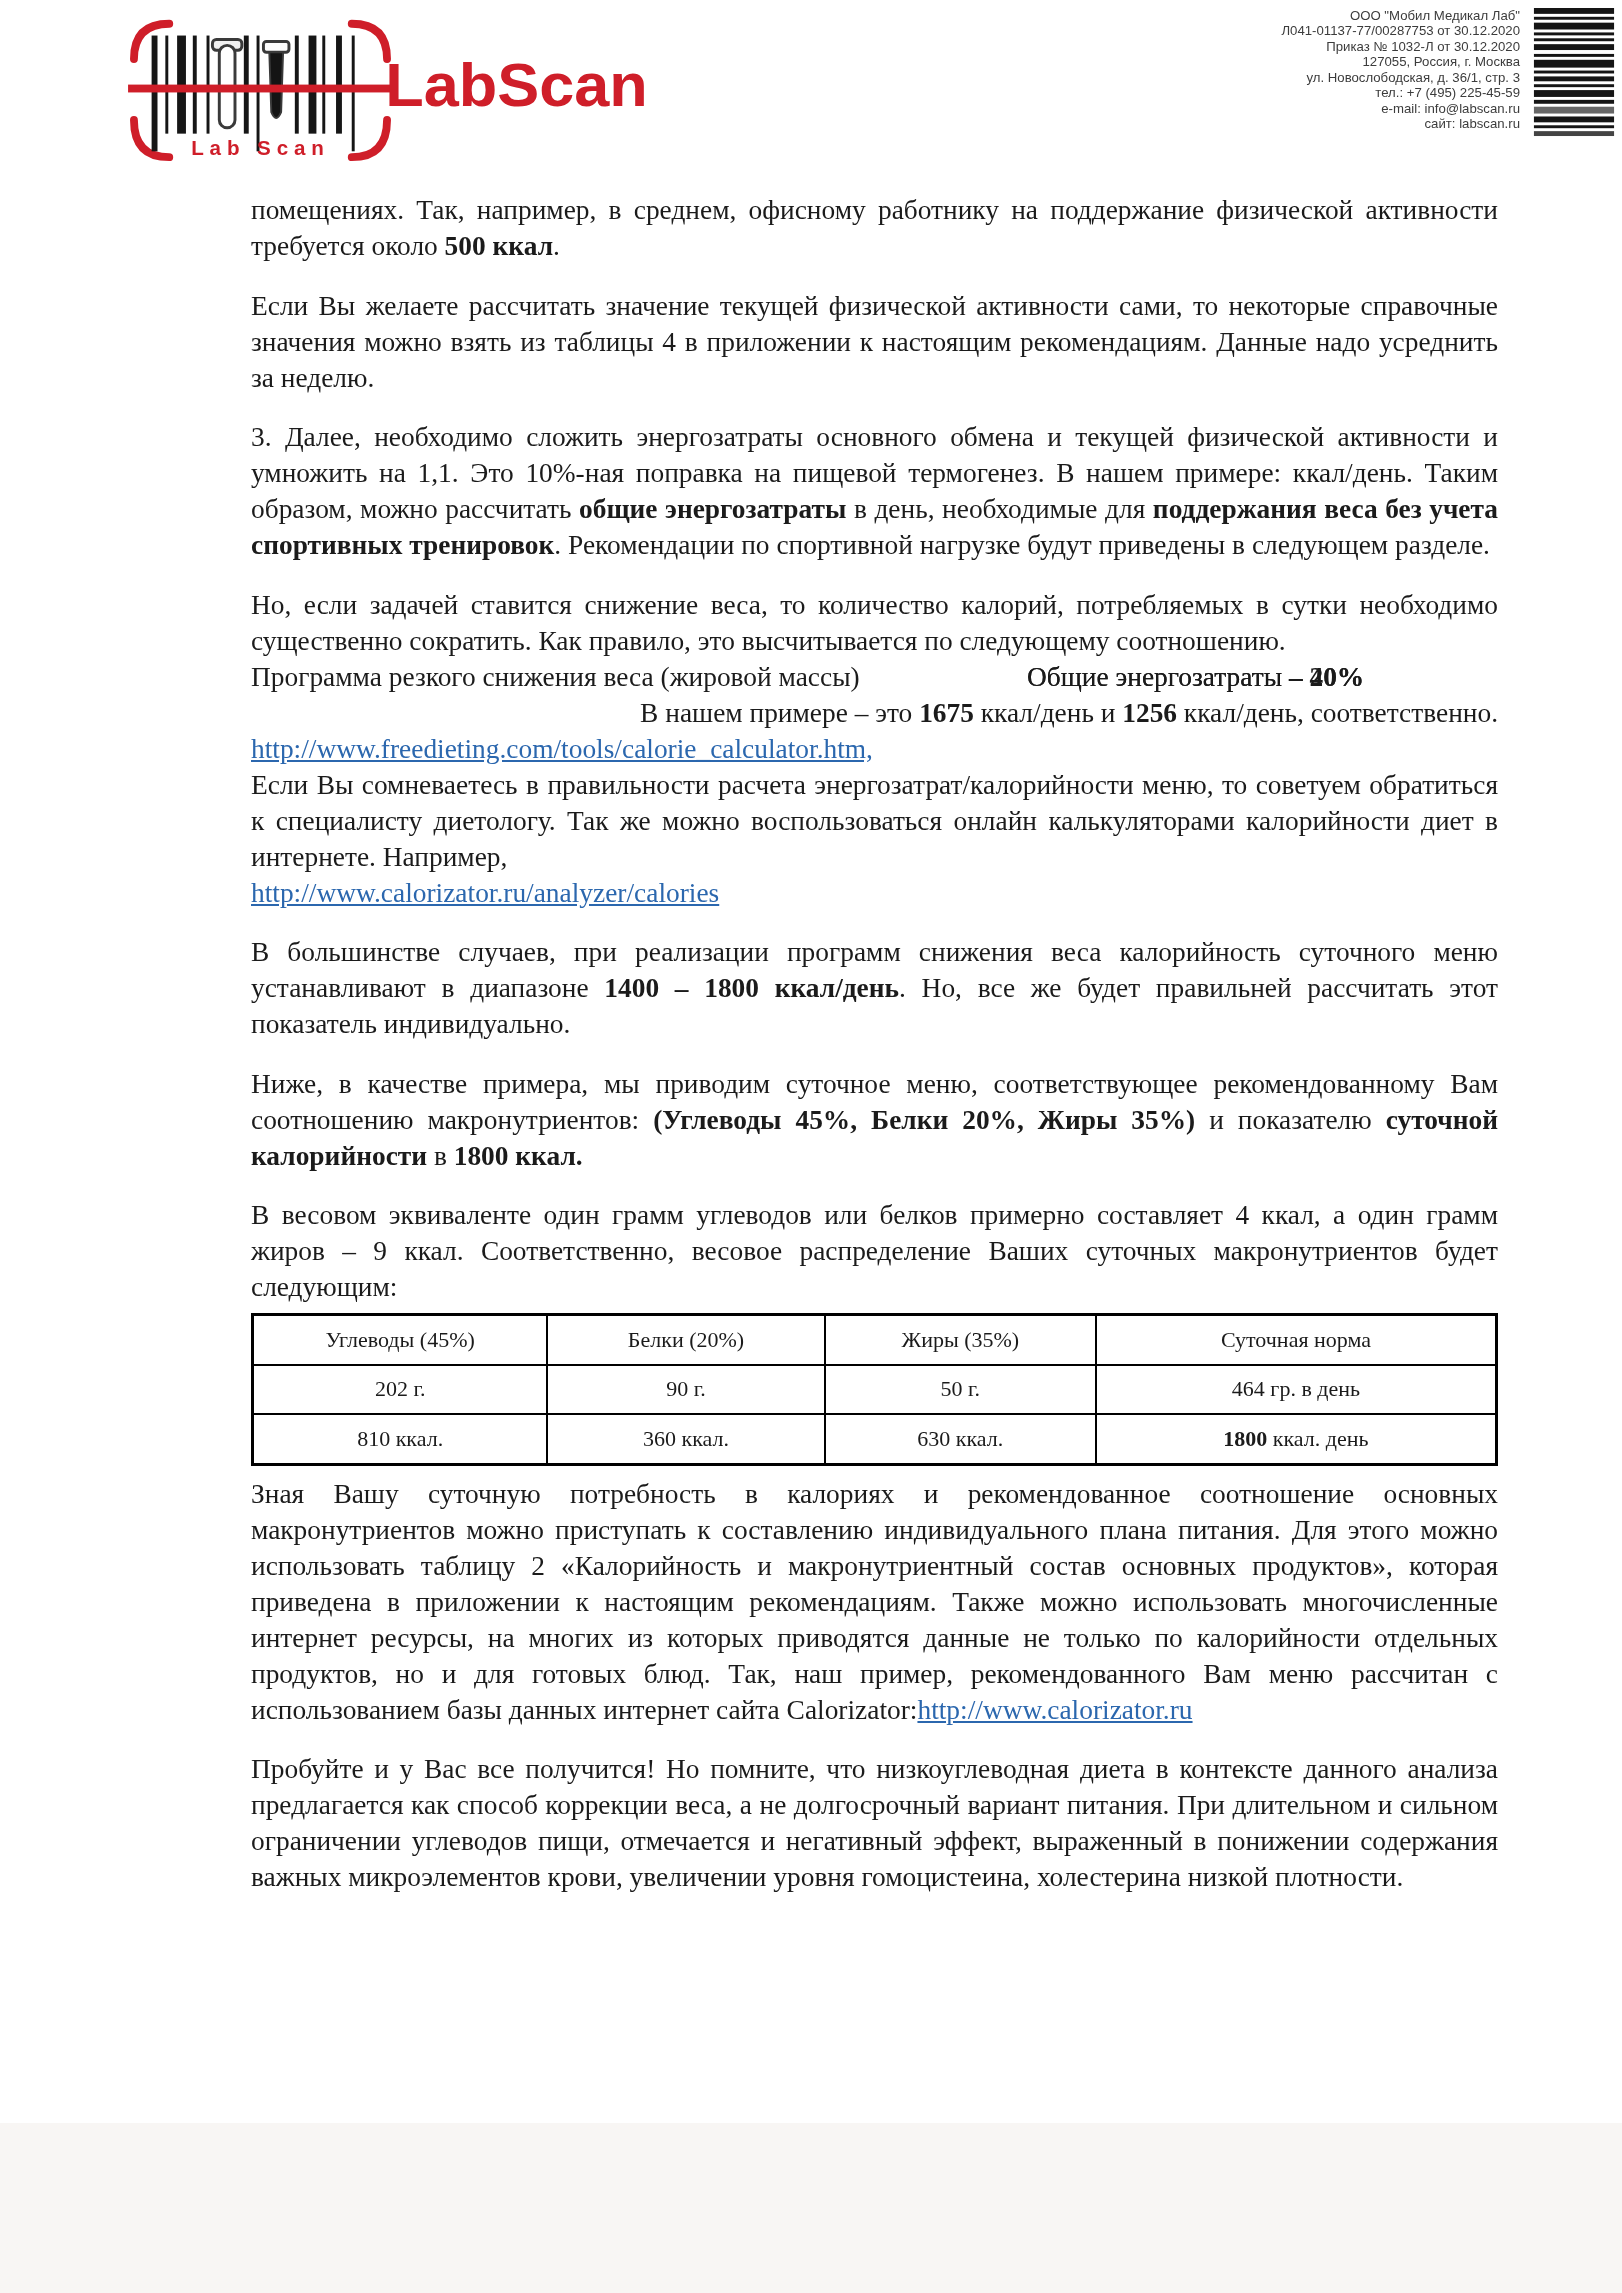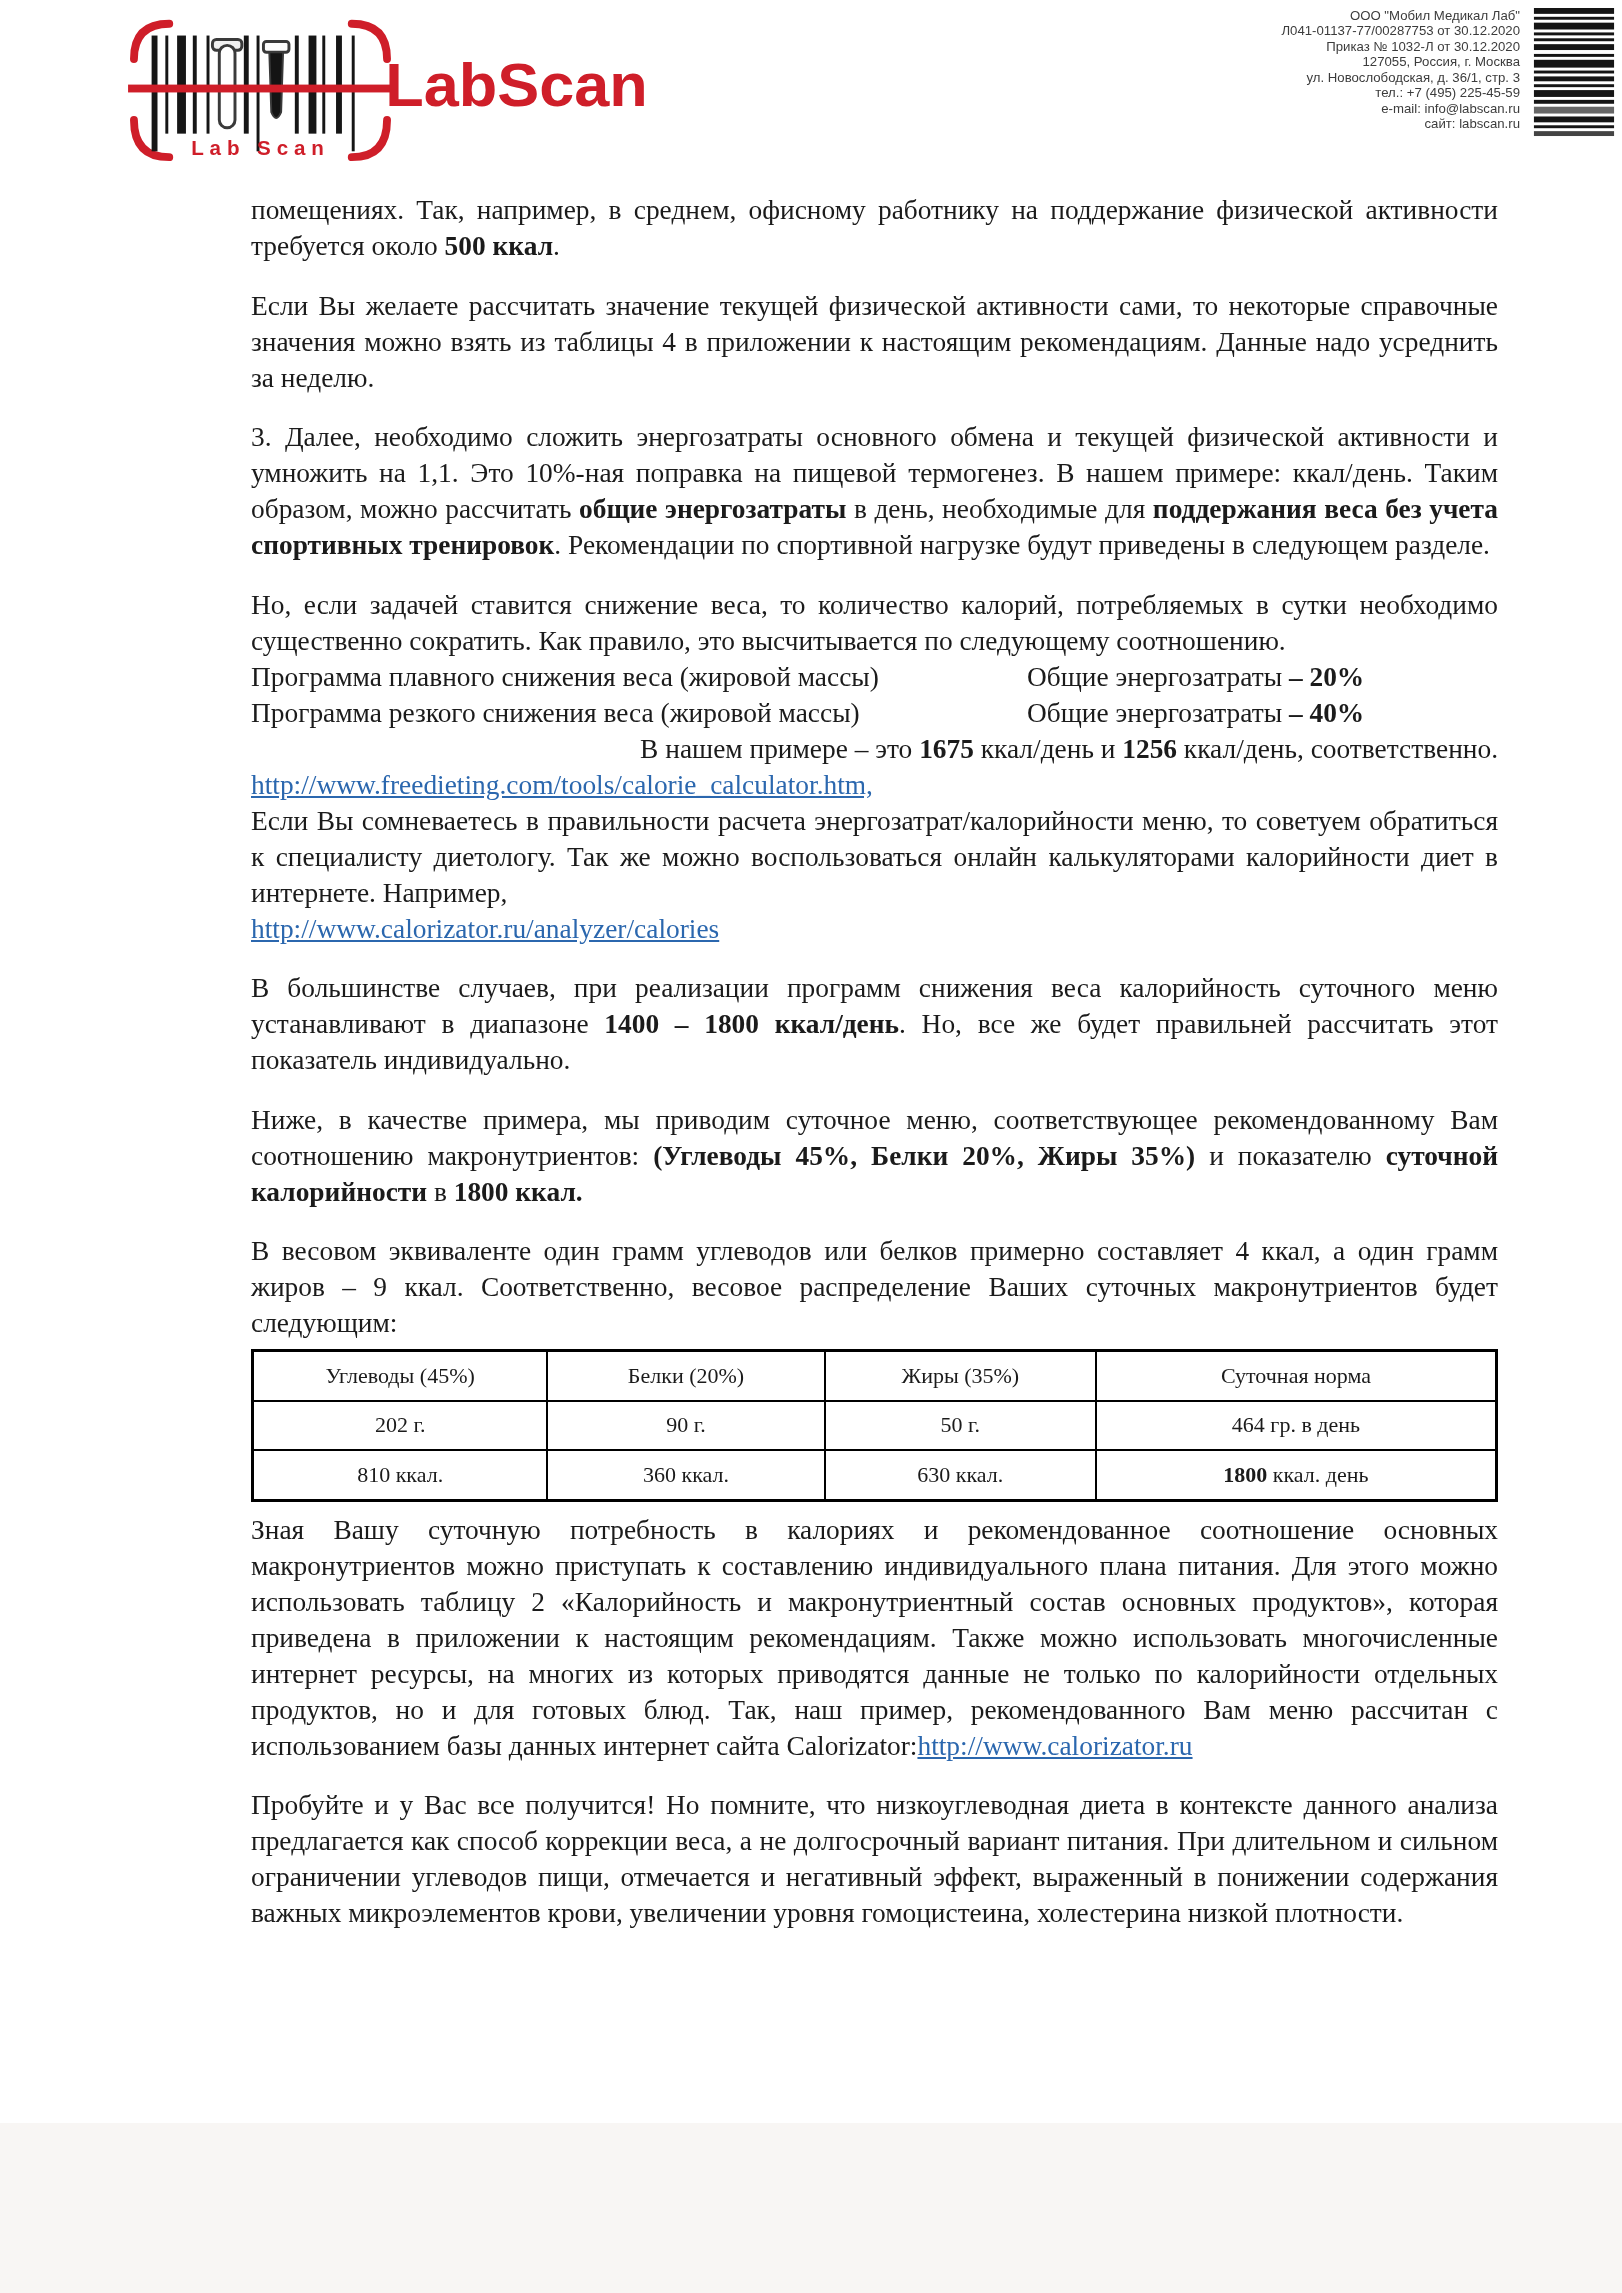--- a/index.html
+++ b/index.html
@@ -131,21 +131,21 @@
   <div class="content">
 
     <p><span>помещениях. Так, например, в среднем, офисному работнику на поддержание физической активности требуется около </span><b>500 ккал</b><span>.</span></p>
 
     <p>Если Вы желаете рассчитать значение текущей физической активности сами, то некоторые справочные значения можно взять из таблицы 4 в приложении к настоящим рекомендациям. Данные надо усреднить за неделю.</p>
 
     <p><span>3. Далее, необходимо сложить энергозатраты основного обмена и текущей физической активности и умножить на 1,1. Это 10%-ная поправка на пищевой термогенез. В нашем примере: ккал/день. Таким образом, можно рассчитать </span><b>общие энергозатраты</b><span> в день, необходимые для </span><b>поддержания веса без учета спортивных тренировок</b><span>. Рекомендации по спортивной нагрузке будут приведены в следующем разделе.</span></p>
 
     <p class="tight">Но, если задачей ставится снижение веса, то количество калорий, потребляемых в сутки необходимо существенно сократить. Как правило, это высчитывается по следующему соотношению.</p>
 
-    <p class="tight tabline"><span>Программа плавного снижения веса (жировой массы)</span><span class="rightpart"><span>Общие энергозатраты </span><b>– 20%</b></span></p>
+    <p class="tight tabline"><span class="rightpart"><span>Общие энергозатраты </span><b>– 20%</b></span></p>
 
     <p class="tight tabline"><span>Программа резкого снижения веса (жировой массы)</span><span class="rightpart"><span>Общие энергозатраты </span><b>– 40%</b></span></p>
 
     <p class="tight" style="text-align:right"><span>В нашем примере – это </span><b>1675</b><span> ккал/день и </span><b>1256</b><span> ккал/день, соответственно.</span></p>
 
     <p class="tight linkline"><a class="doc-link">http://www.freedieting.com/tools/calorie_calculator.htm,</a></p>
 
     <p class="tight">Если Вы сомневаетесь в правильности расчета энергозатрат/калорийности меню, то советуем обратиться к специалисту диетологу. Так же можно воспользоваться онлайн калькуляторами калорийности диет в интернете. Например,</p>
 
     <p class="linkline"><a class="doc-link">http://www.calorizator.ru/analyzer/calories</a></p>

